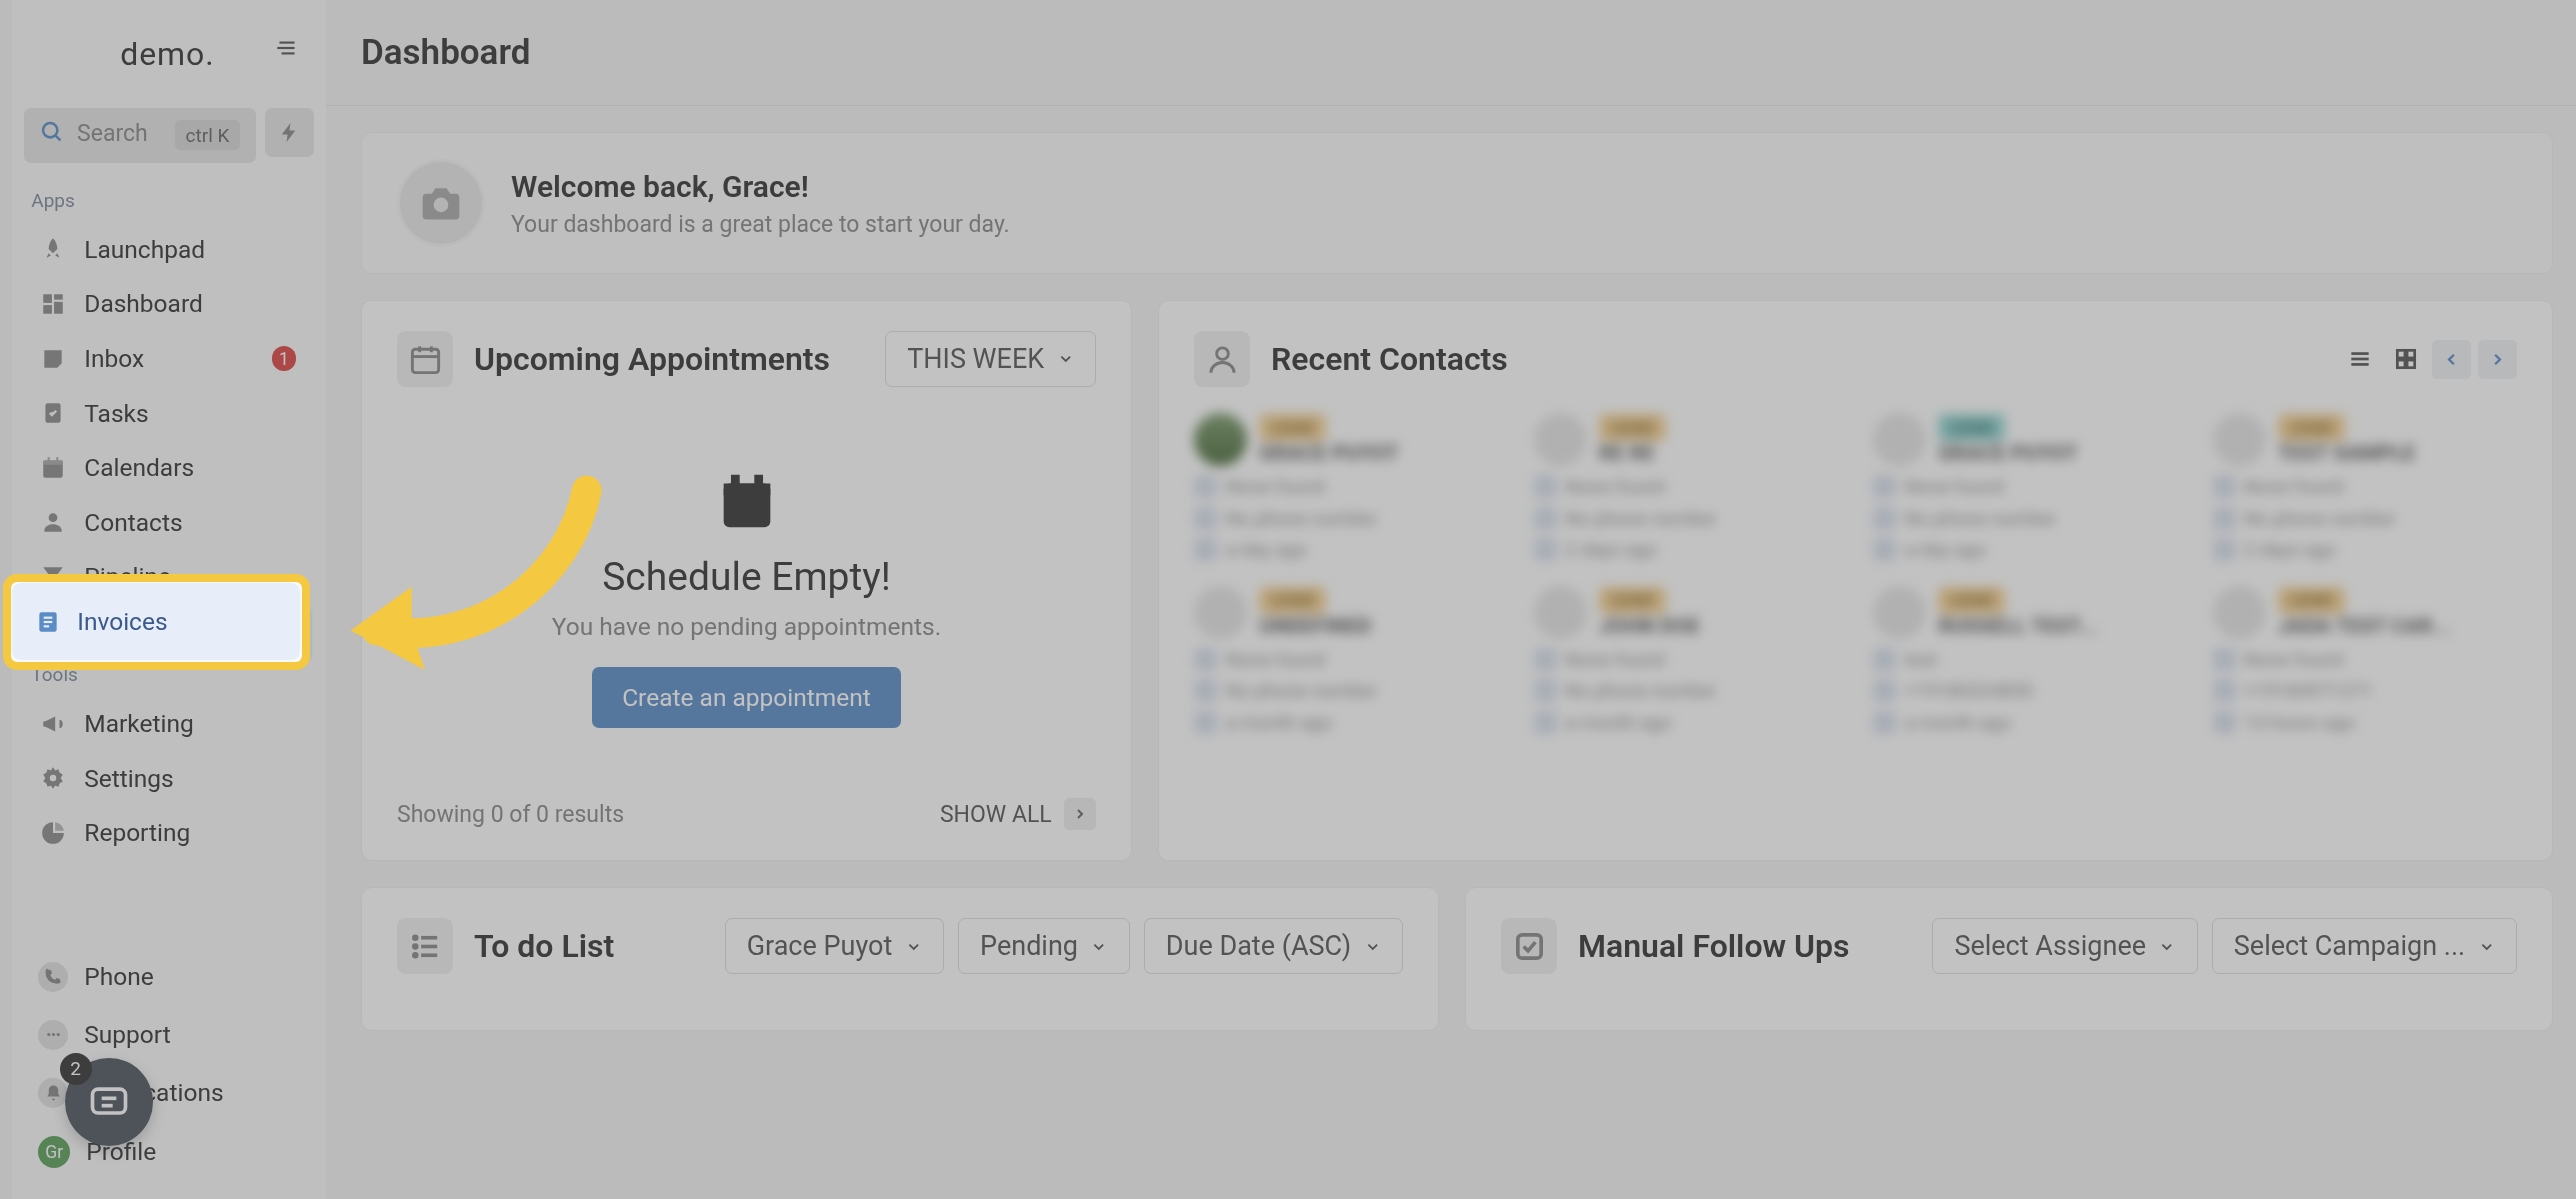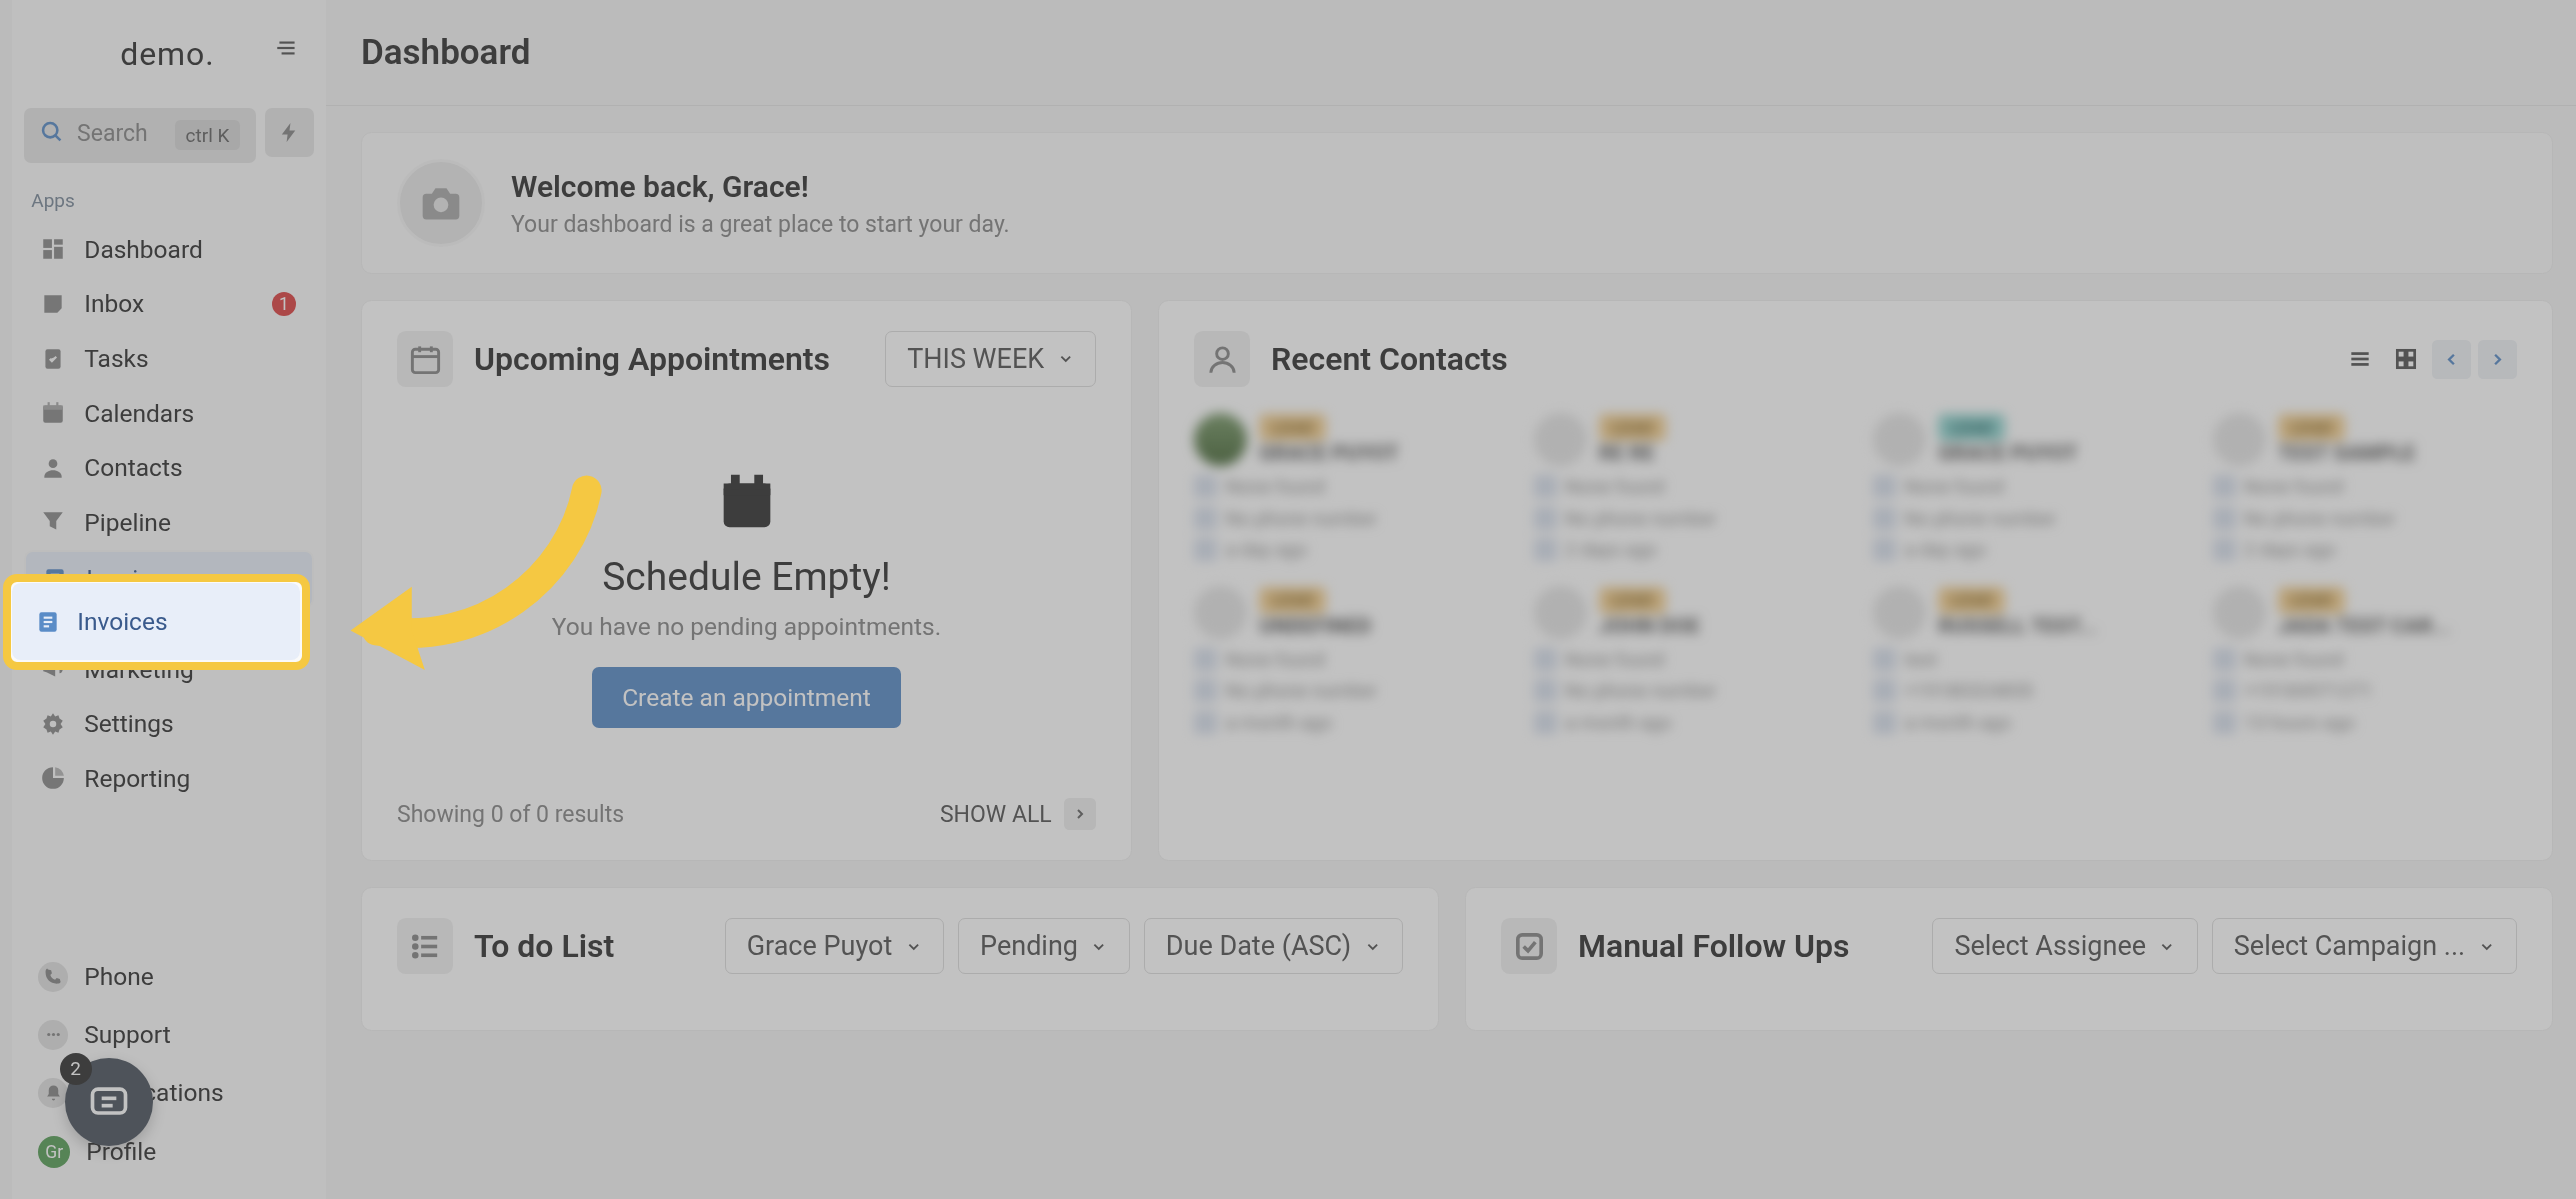--- a/index.html
+++ b/index.html
@@ -108,20 +108,28 @@
         <svg width="23" height="23" viewBox="0 0 24 24" fill="#888">
             <path d="M13 2L4 14h6l-1 8 9-12h-6l1-8z"></path>
           </svg>
       </div>
     </div>
     <div class="section-label">Apps</div>
 
     <div class="nav-item">
       <span class="nav-icon">
           <svg width="26" height="26" viewBox="0 0 24 24" fill="currentColor">
+            <path d="M12 2c3 3 4 7 4 10l-4 4-4-4c0-3 1-7 4-10zm-4 14l-2 4 4-2zm8 0l2 4-4-2z"></path>
+          </svg>
+        </span>
+      <span class="nav-label">Launchpad</span>
+    </div>
+    <div class="nav-item">
+      <span class="nav-icon">
+          <svg width="26" height="26" viewBox="0 0 24 24" fill="currentColor">
             <rect x="3" y="3" width="8" height="8"></rect>
             <rect x="13" y="3" width="8" height="5"></rect>
             <rect x="13" y="10" width="8" height="11"></rect>
             <rect x="3" y="13" width="8" height="8"></rect>
           </svg>
         </span>
       <span class="nav-label">Dashboard</span>
     </div>
     <div class="nav-item">
       <span class="nav-icon">

